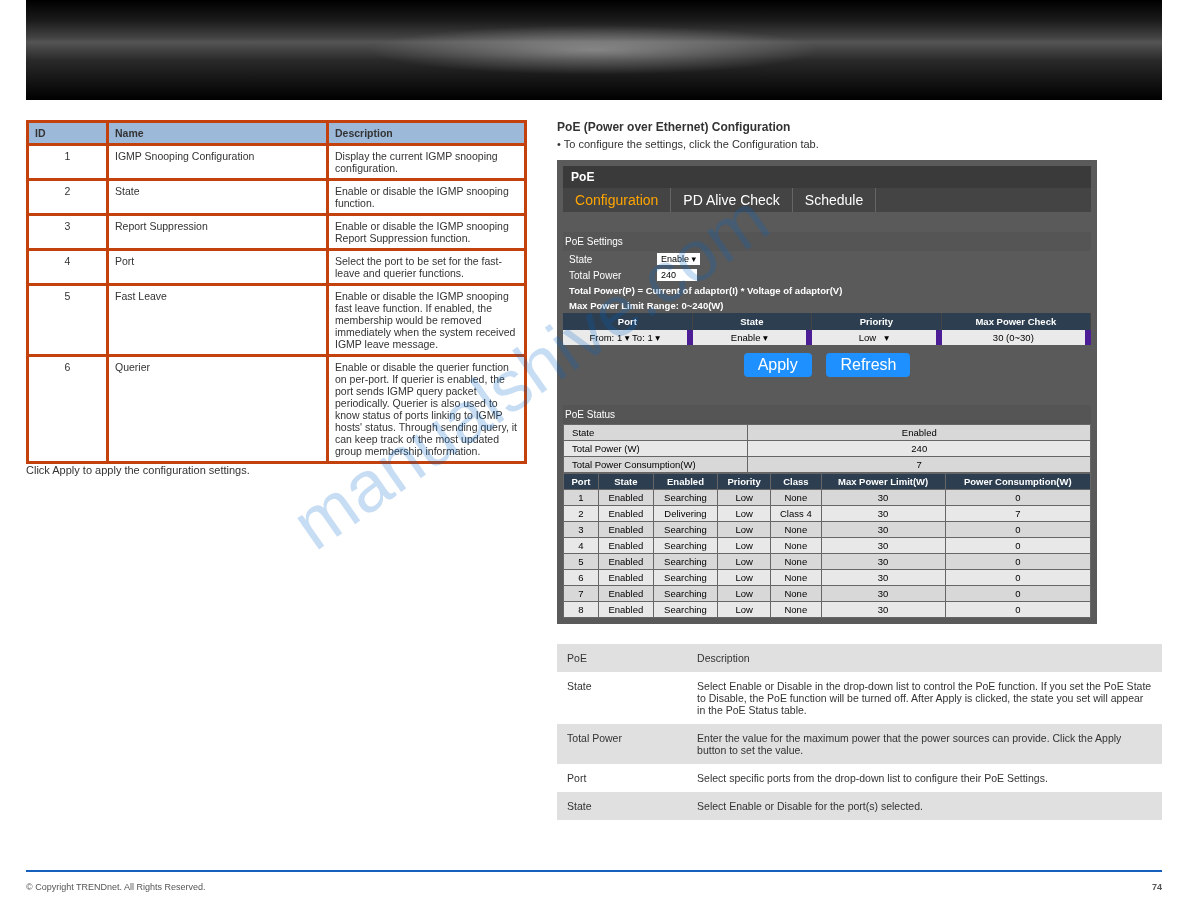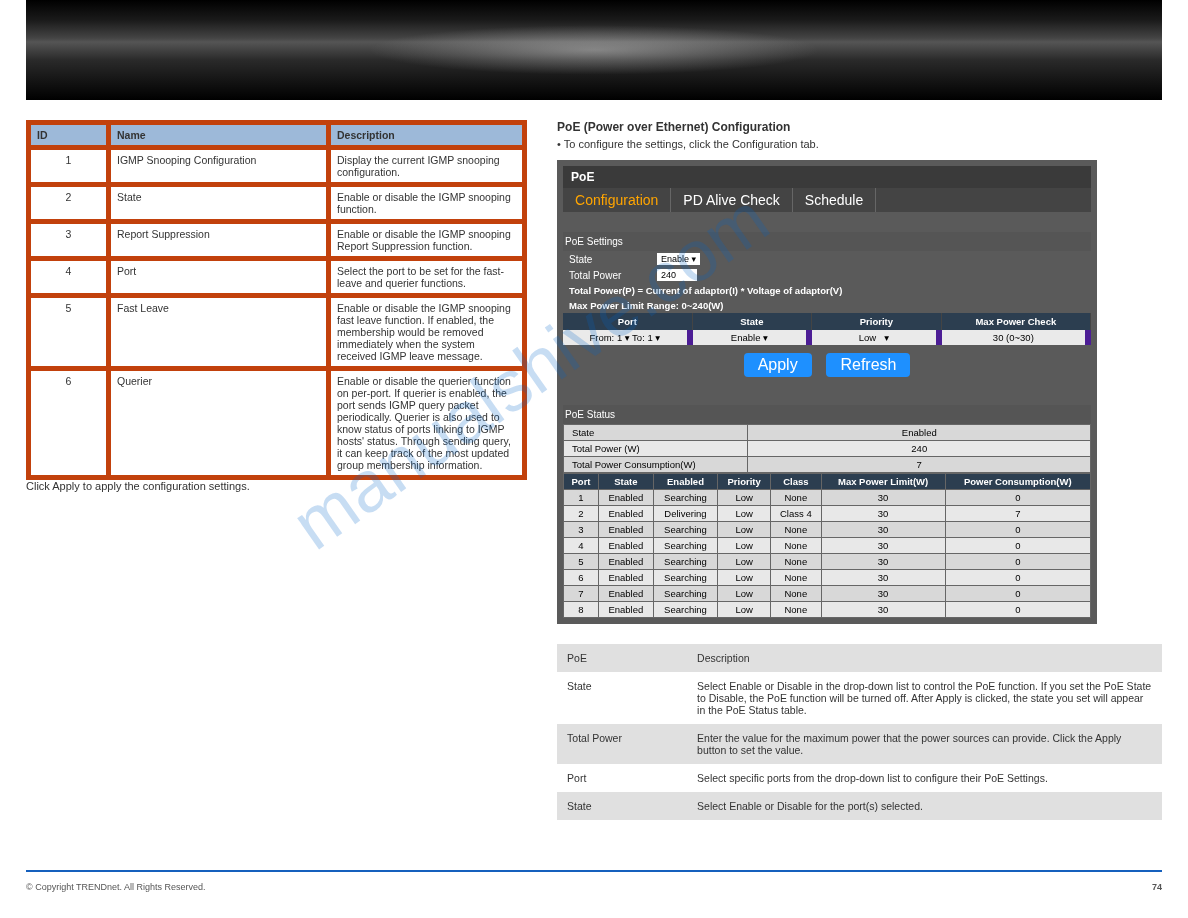--- a/index.html
+++ b/index.html
@@ -5,21 +5,21 @@
 * { box-sizing: border-box; margin: 0; padding: 0; }
 body { font-family: Arial, sans-serif; font-size: 11px; color: #333; background: #fff; width: 1188px; }
 .banner { width: 1136px; margin: 0 auto 20px; height: 100px; background: linear-gradient(180deg, #000 0%, #1a1a1a 20%, #444 38%, #555 42%, #2a2a2a 60%, #000 100%); position: relative; }
 .banner::after { content: ''; position: absolute; left: 30%; top: 25%; width: 40%; height: 50%; background: radial-gradient(ellipse, rgba(200,200,200,0.5), transparent 70%); }
 .cols { display: flex; gap: 30px; padding: 0 26px 40px; }
 .left { width: 540px; }
 .right { width: 652px; }
 .sec-title { font-weight: bold; font-size: 12px; margin-bottom: 4px; }
 .desc { font-size: 11px; margin-bottom: 10px; }
 table.cfg { width: 100%; border-collapse: collapse; }
-table.cfg th, table.cfg td { border: 5px solid #c2410c; padding: 4px 6px; text-align: left; vertical-align: top; font-size: 10.5px; }
+table.cfg th, table.cfg td { border: 3px solid #c2410c; padding: 4px 6px; text-align: left; vertical-align: top; font-size: 10.5px; }
 table.cfg th { background: #9DB9D9; font-weight: bold; }
 table.cfg td.idx { text-align: center; width: 80px; }
 table.cfg td.name { width: 220px; }
 .panel { width: 540px; background: #5a5a5a; padding: 6px; color: #fff; font-size: 10px; position: relative; }
 .ptitle { background: #3a3a3a; padding: 4px 8px; font-weight: bold; font-size: 12px; }
 .tabs { display: flex; background: #444; font-size: 14px; }
 .tab { padding: 4px 12px; border-right: 1px solid #666; cursor: pointer; }
 .tab.active { color: #ffa500; }
 .psec { font-weight: normal; padding: 4px 2px; background: #555; margin-top: 20px; }
 .row { display: flex; align-items: center; gap: 8px; padding: 2px 6px; }

